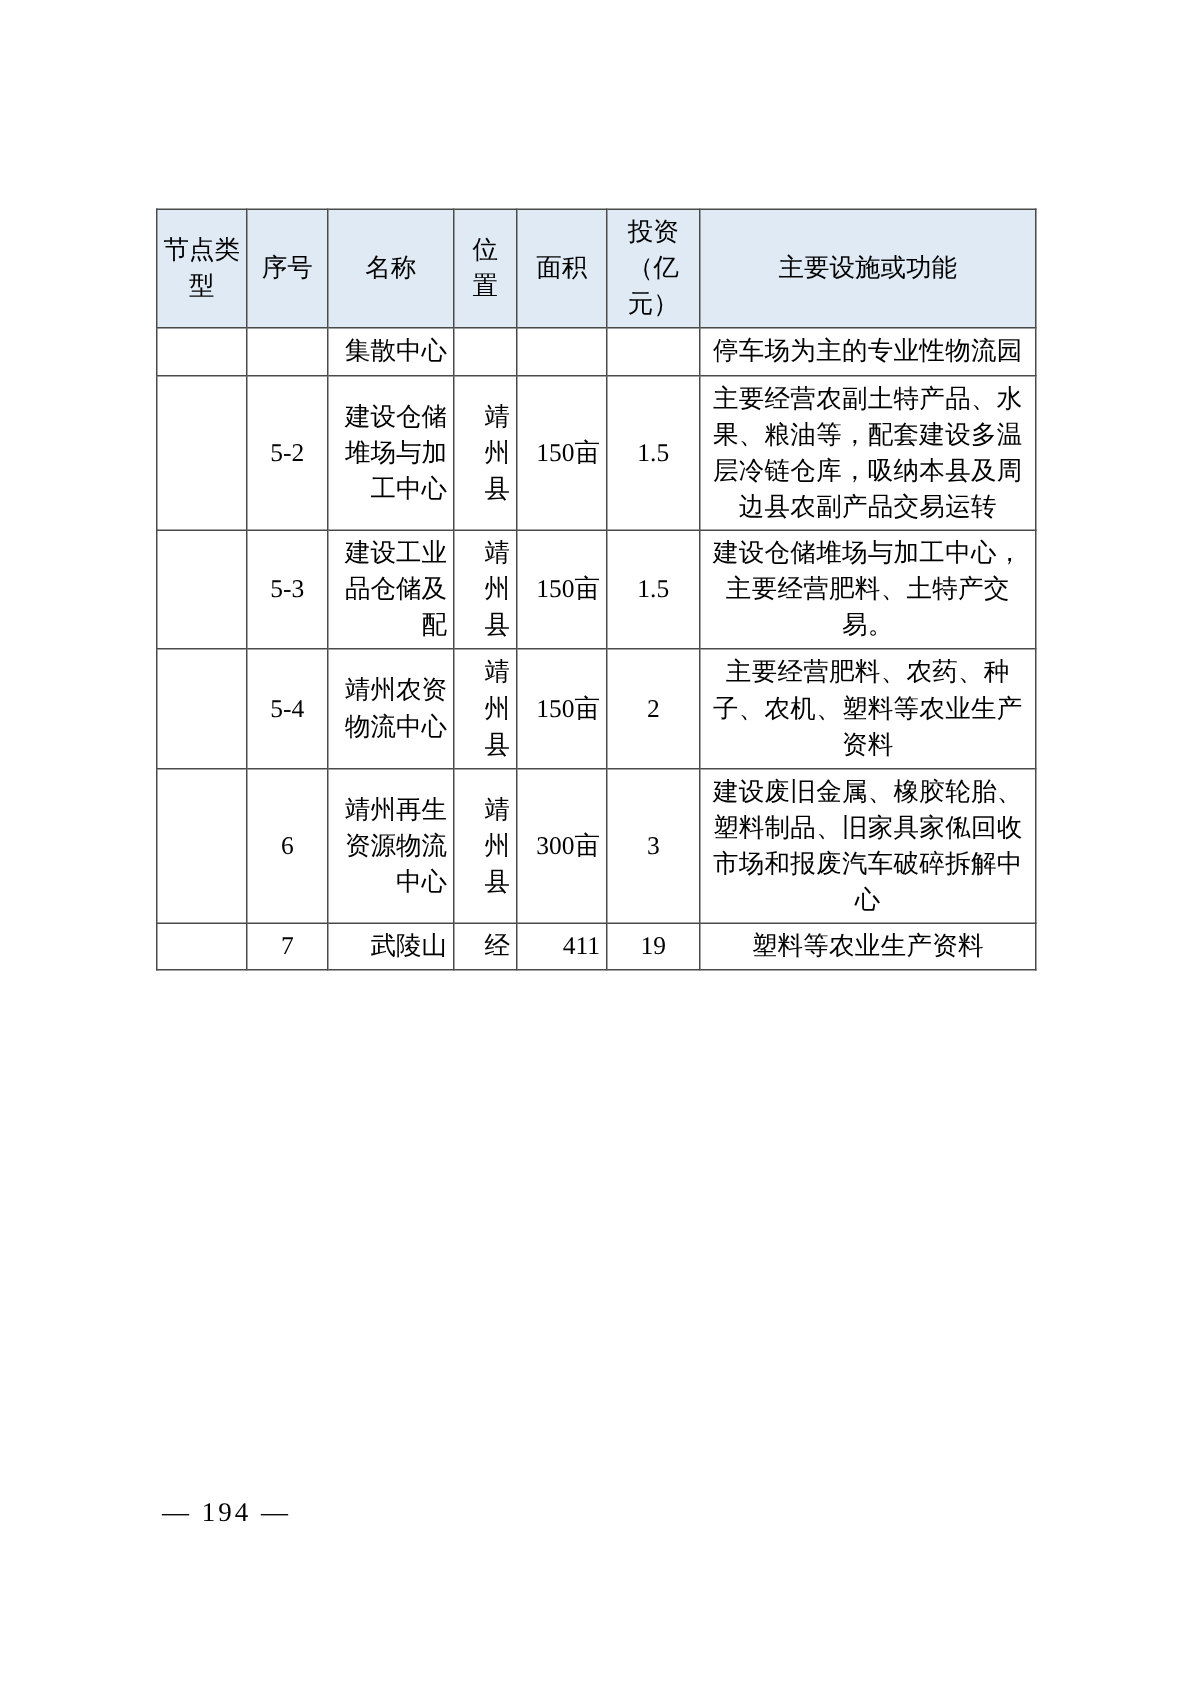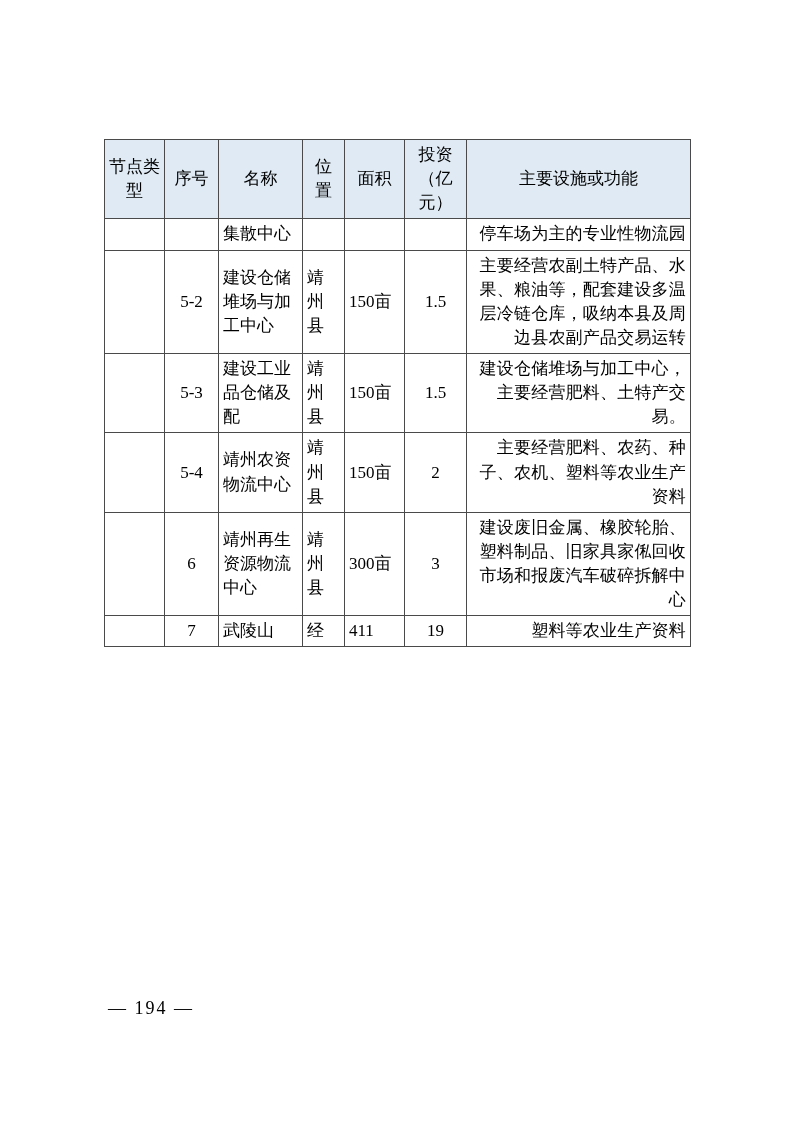--- a/index.html
+++ b/index.html
@@ -51,29 +51,29 @@
   .col-name { width: 84px; }
   .col-loc { width: 42px; }
   .col-area { width: 60px; }
   .col-invest { width: 62px; }
   .col-desc { width: 224px; }
 
   td.c { text-align: center; }
 
   .vert {
     
-    text-align: left;
+    text-align: right;
     word-break: break-all;
     line-height: 1.45;
   }
   .hdr-type, .hdr-no, .hdr-loc, .hdr-invest {
     word-break: break-all;
   }
   .desc {
-    text-align: right;
+    text-align: center;
     letter-spacing: 0.2px;
     margin-left: 38px;
   }
   .page-number {
     position: absolute;
     left: 104px;
     top: 998px;
     width: 586px;
     text-align: left;
     font-size: 18px;

